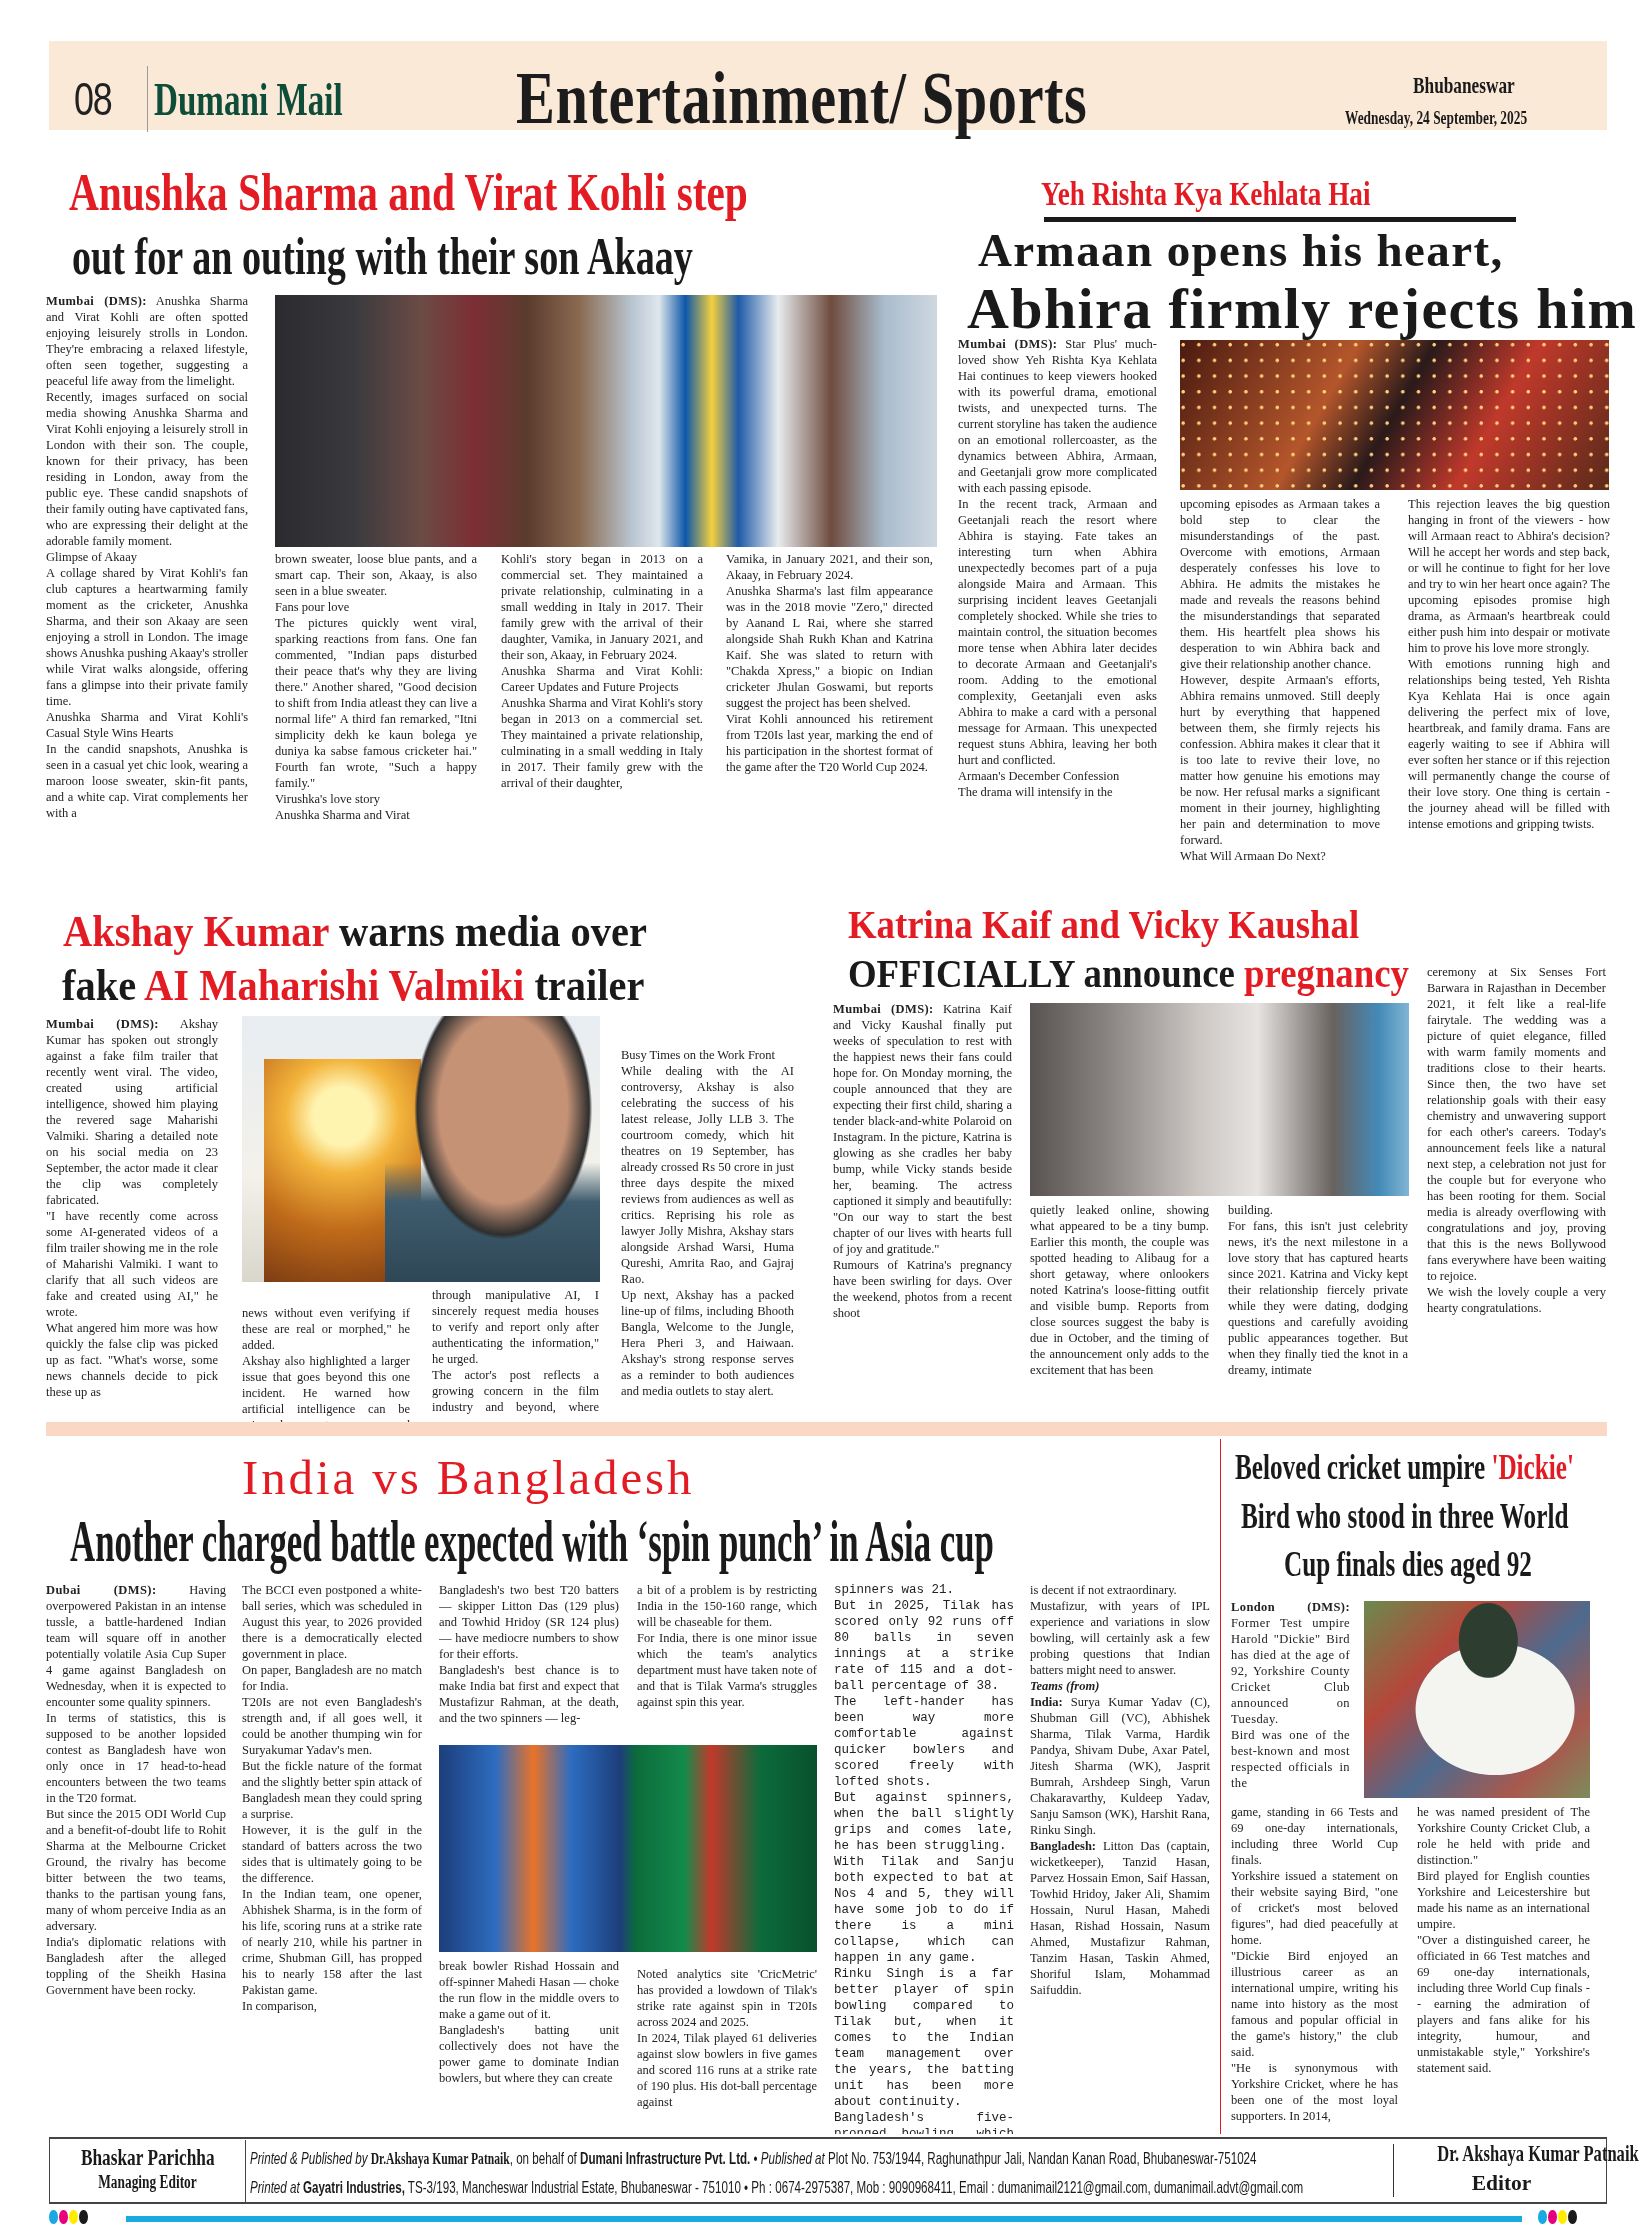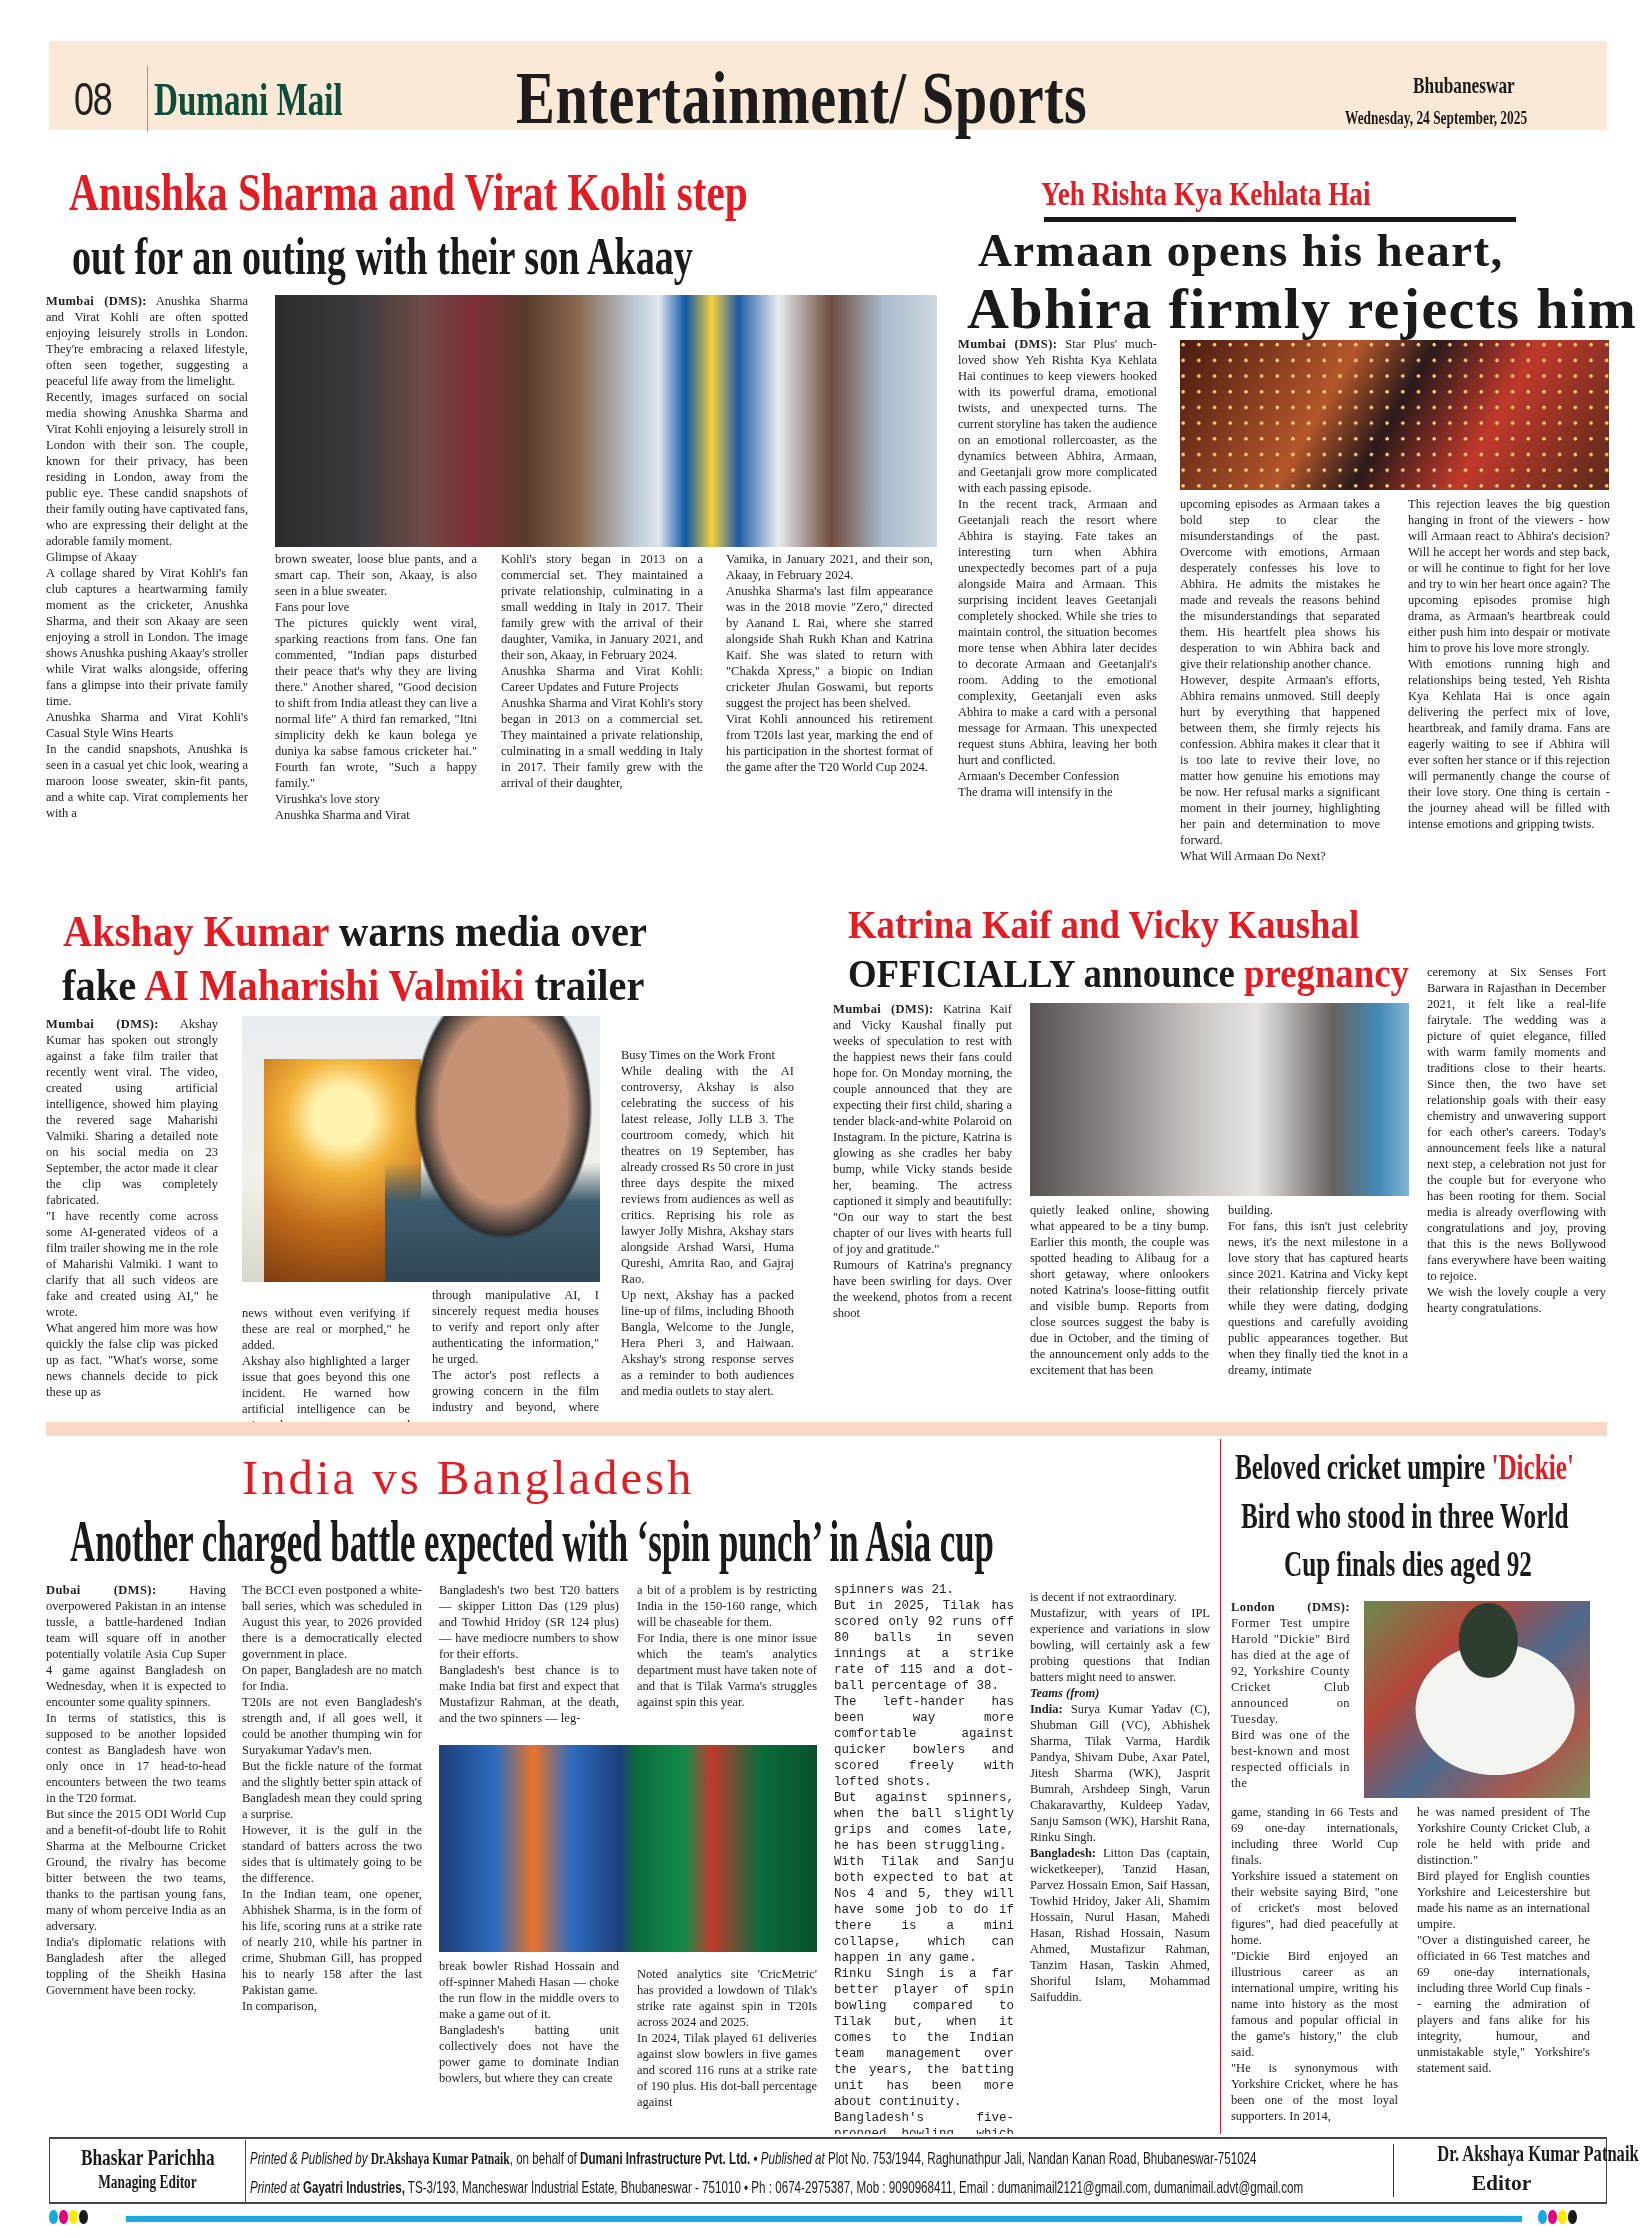--- a/index.html
+++ b/index.html
@@ -215,21 +215,21 @@
   </div>
   <div class="col body-text" style="left:834px;top:1582px;width:180px;height:552px;font-family:Liberation Mono, monospace;">
     <p>spinners was 21.</p>
     <p>But in 2025, Tilak has scored only 92 runs off 80 balls in seven innings at a strike rate of 115 and a dot-ball percentage of 38.</p>
     <p>The left-hander has been way more comfortable against quicker bowlers and scored freely with lofted shots.</p>
     <p>But against spinners, when the ball slightly grips and comes late, he has been struggling.</p>
     <p>With Tilak and Sanju both expected to bat at Nos 4 and 5, they will have some job to do if there is a mini collapse, which can happen in any game.</p>
     <p>Rinku Singh is a far better player of spin bowling compared to Tilak but, when it comes to the Indian team management over the years, the batting unit has been more about continuity.</p>
     <p>Bangladesh's five-pronged bowling, which has Mustafizur, Taskin Ahmed and Tanzim Hasan Sakib as the three front-line pacers,</p>
   </div>
-  <div class="col body-text" style="left:1030px;top:1582px;width:180px;height:552px;margin-top:7px;">
+  <div class="col body-text" style="left:1030px;top:1582px;width:180px;height:552px;">
     <p>is decent if not extraordinary.</p>
     <p>Mustafizur, with years of IPL experience and variations in slow bowling, will certainly ask a few probing questions that Indian batters might need to answer.</p>
     <p style="font-weight:700;font-style:italic;">Teams (from)</p>
     <p><b>India:</b> <span>Surya Kumar Yadav (C), Shubman Gill (VC), Abhishek Sharma, Tilak Varma, Hardik Pandya, Shivam Dube, Axar Patel, Jitesh Sharma (WK), Jasprit Bumrah, Arshdeep Singh, Varun Chakaravarthy, Kuldeep Yadav, Sanju Samson (WK), Harshit Rana, Rinku Singh.</span></p>
     <p><b>Bangladesh:</b> <span>Litton Das (captain, wicketkeeper), Tanzid Hasan, Parvez Hossain Emon, Saif Hassan, Towhid Hridoy, Jaker Ali, Shamim Hossain, Nurul Hasan, Mahedi Hasan, Rishad Hossain, Nasum Ahmed, Mustafizur Rahman, Tanzim Hasan, Taskin Ahmed, Shoriful Islam, Mohammad Saifuddin.</span></p>
   </div>
 </div>
 
 <div class="abs" style="left:1220px;top:1439px;width:389px;height:695px;border-left:1.4px solid #e31b23;">
   <div class="abs hl" style="left:14.3px;top:10px;font-size:36px;transform:scaleX(0.70);">

